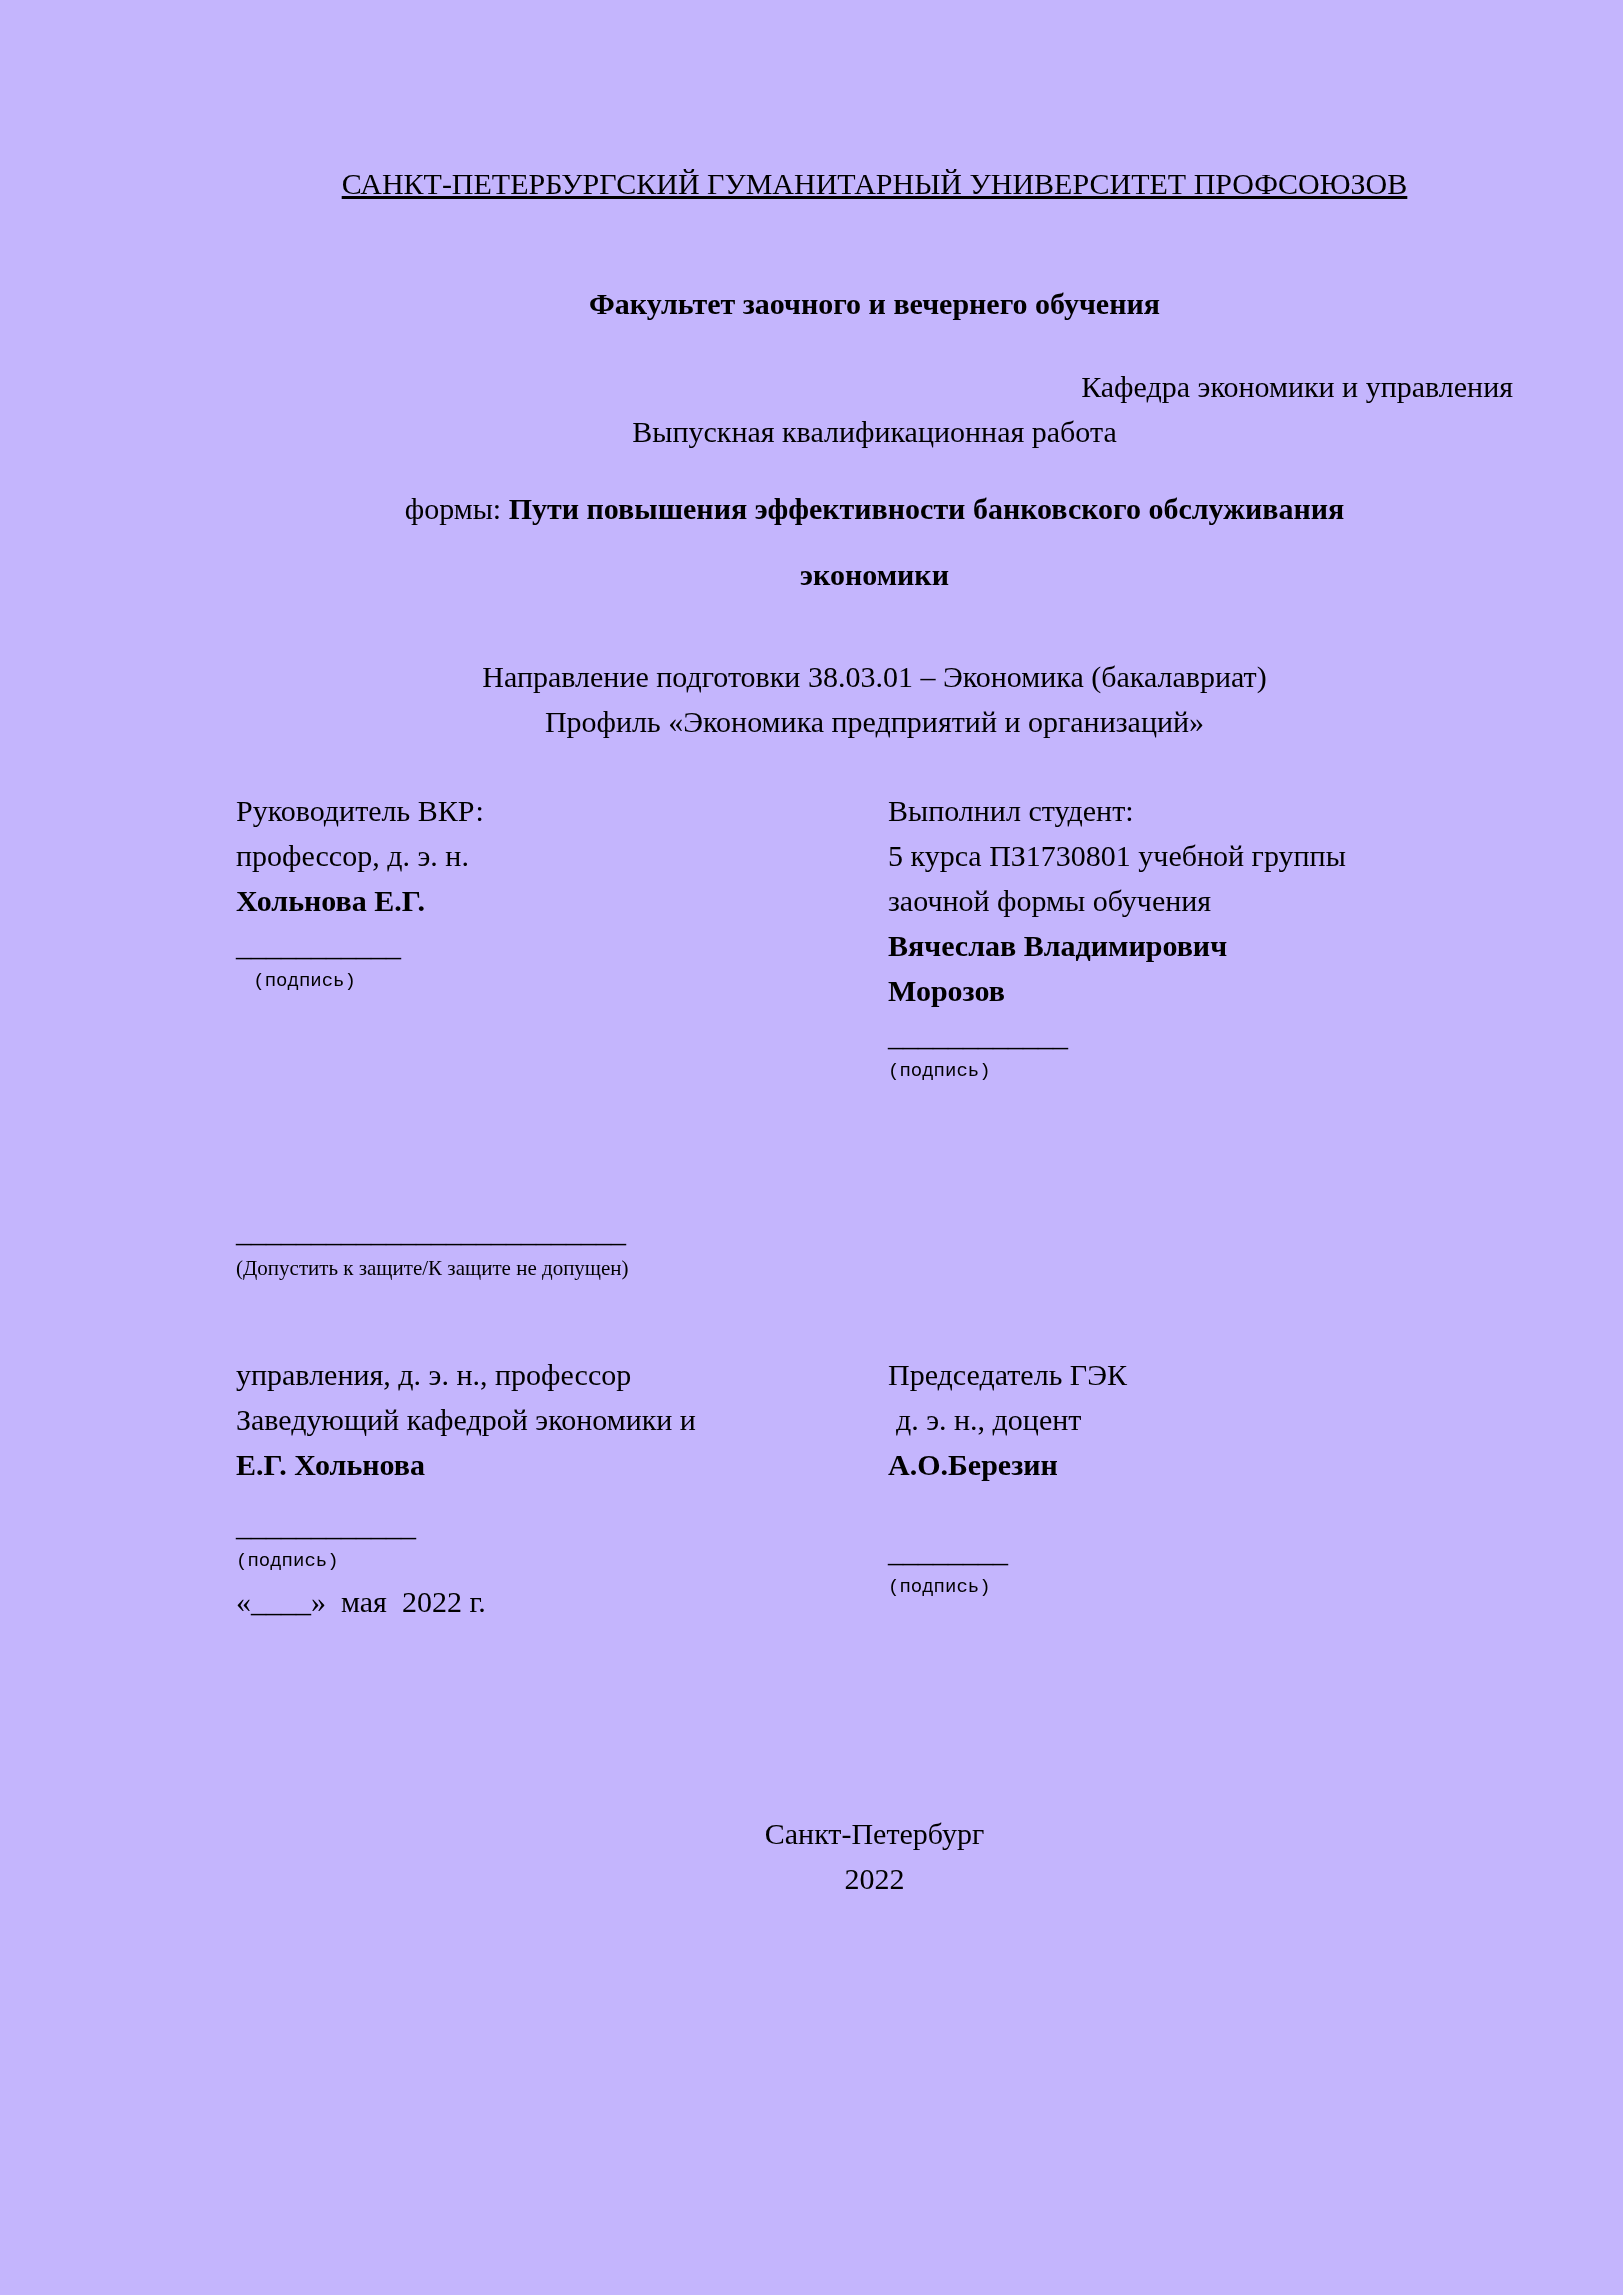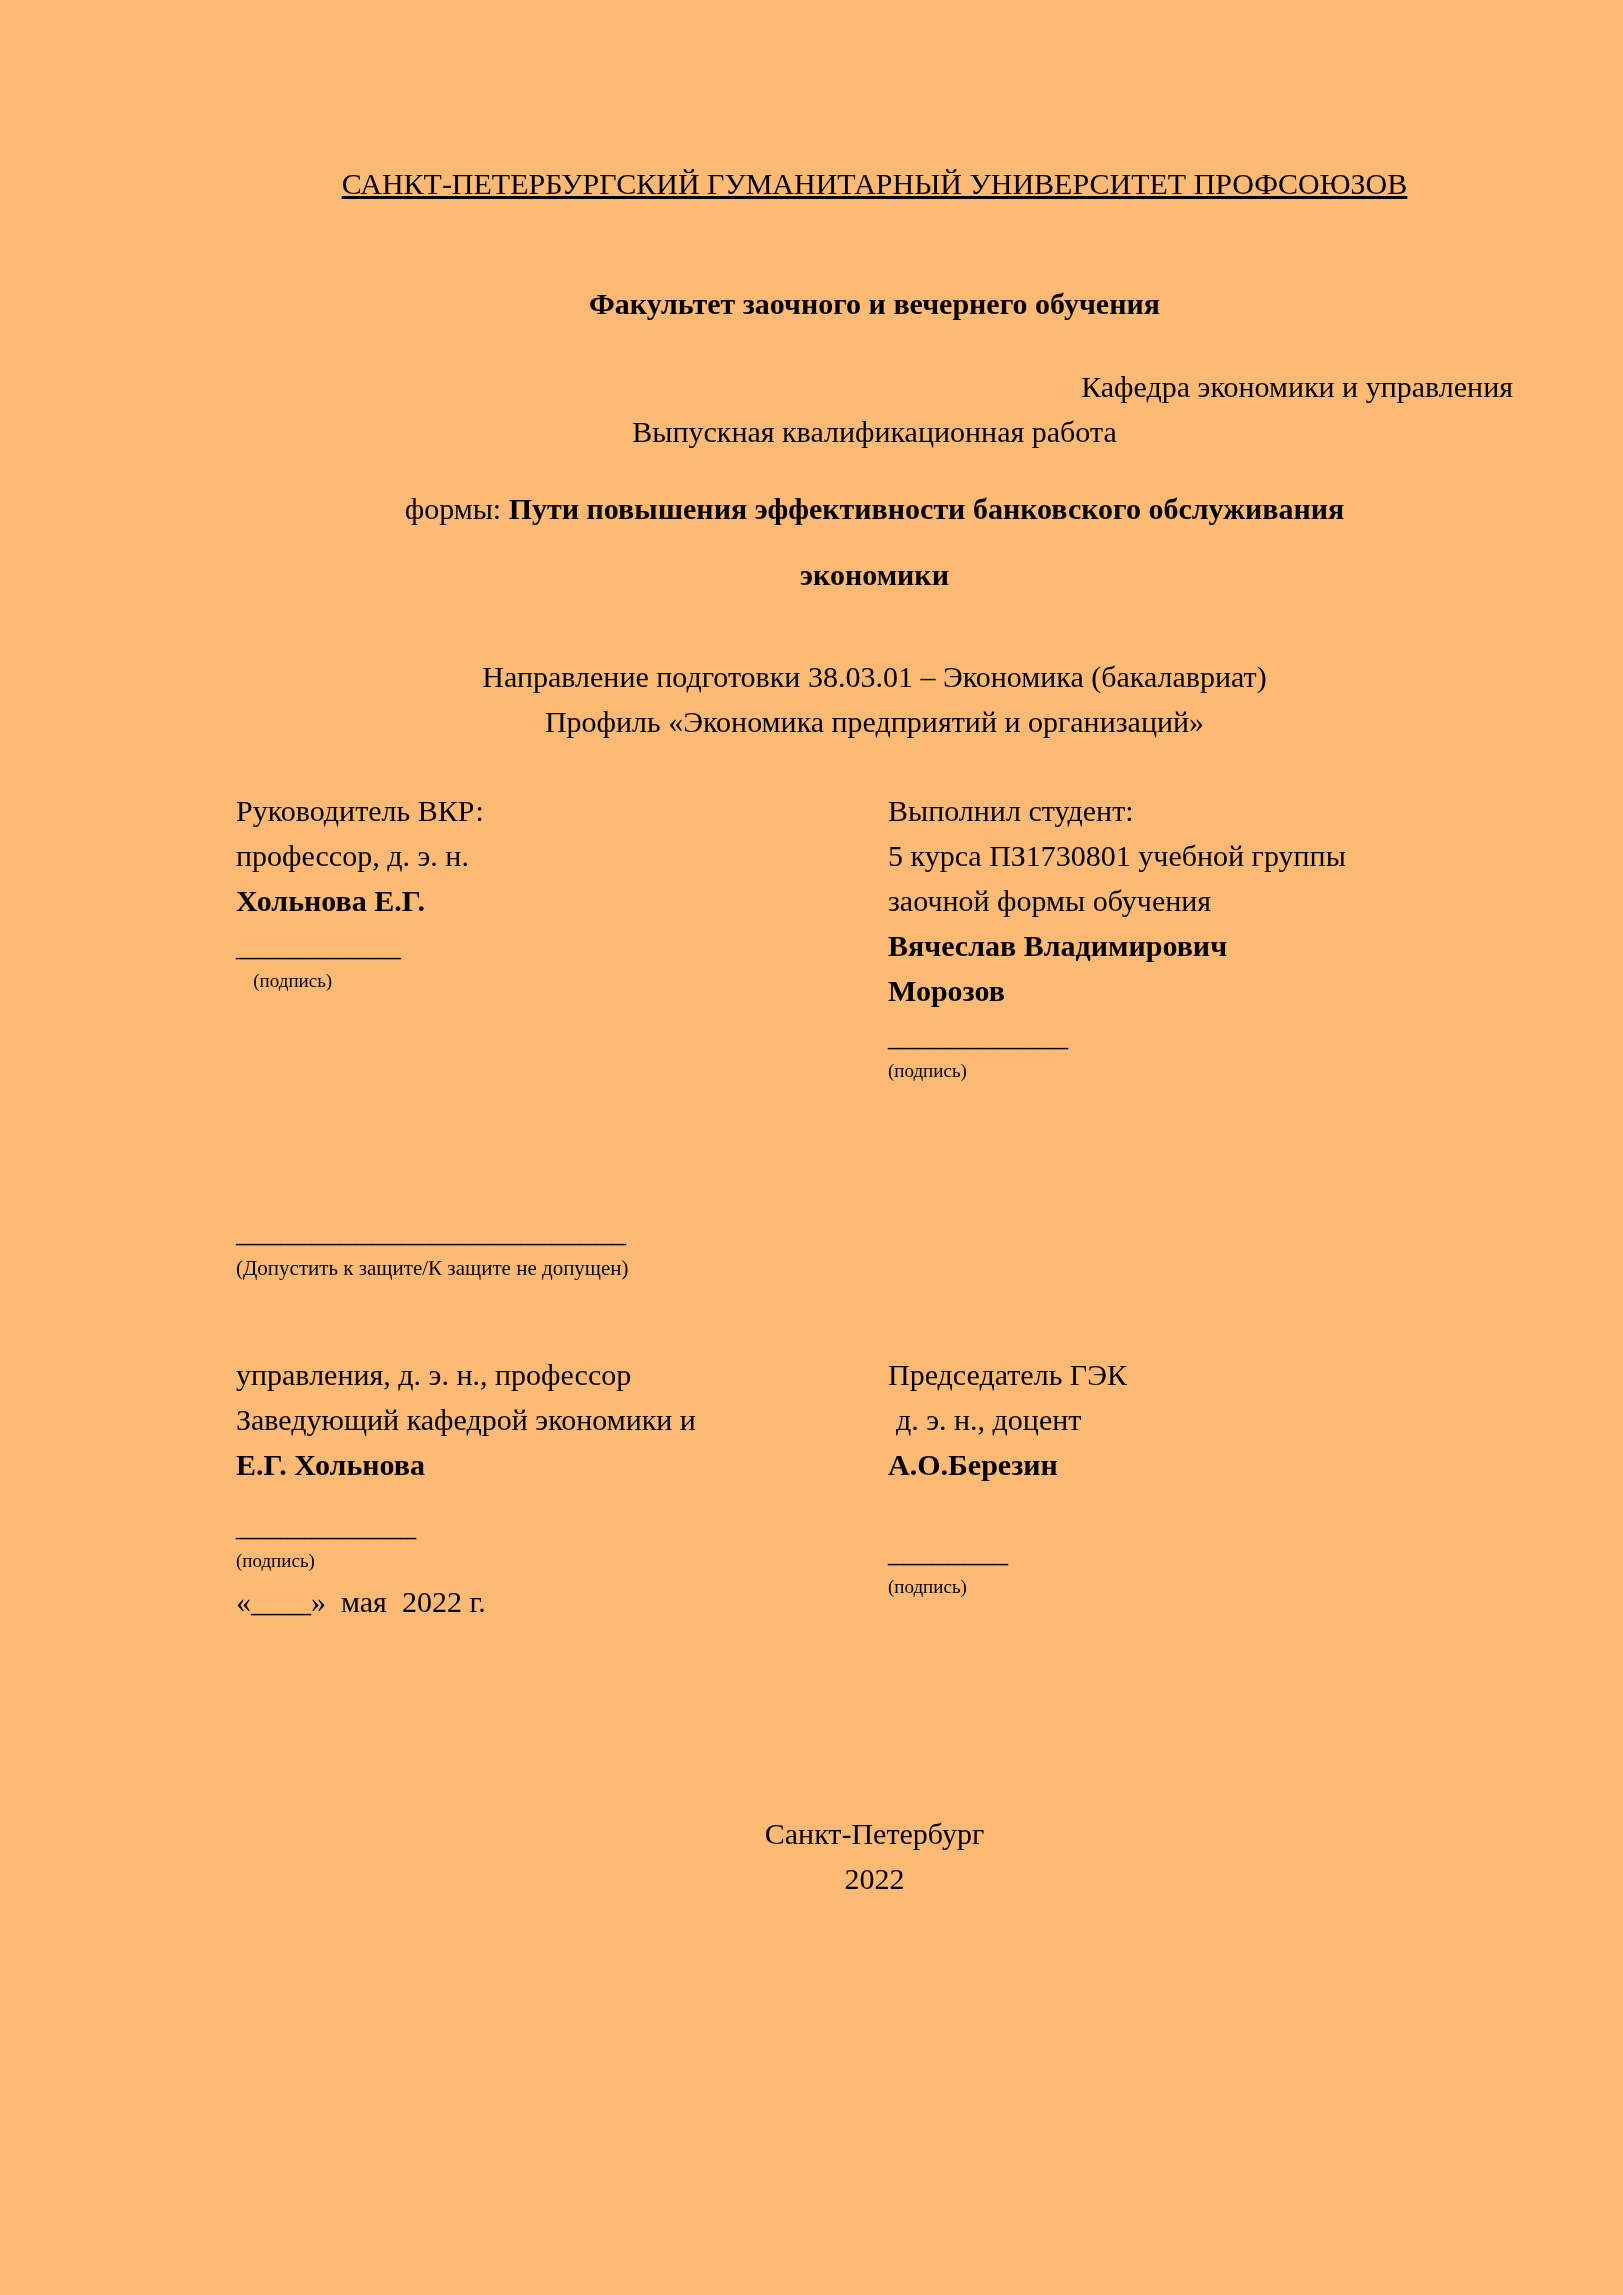--- a/index.html
+++ b/index.html
@@ -1,33 +1,33 @@
 <!DOCTYPE html>
 <html style="font-size:12.6px"><head>
 <meta charset="utf-8">
 <style>
   * { margin: 0; padding: 0; box-sizing: border-box; }
   html, body { background: #ffffff; }
   .page {
     width: 1623px;
     height: 2295px;
-    background: #fdba74;
+    background: #c4b5fd;
     color: #000000;
     font-family: "Liberation Serif", "DejaVu Serif", serif;
     font-size: 30px;
     line-height: 1.5;
     padding: 161px 110px 0 236px;
     position: relative;
     overflow: hidden;
   }
   .center { text-align: center; }
   .right  { text-align: right; }
   .bold   { font-weight: bold; }
   .underline { text-decoration: underline; }
-  .small  { font-size: 19px; line-height: 1.4; }
+  .small  { font-size: 19px; line-height: 1.4; font-family: Liberation Mono, monospace; }
   .caption-med { font-size: 21px; line-height: 1.4; }
 
   .university-title { margin-top: 0; }
   .faculty   { margin-top: 75px; }
   .department{ margin-top: 38px; }
 
   .work-type { }
   .topic     { margin-top: 22px; line-height: 2.2; }
   .direction-block { margin-top: 46px; }
 

